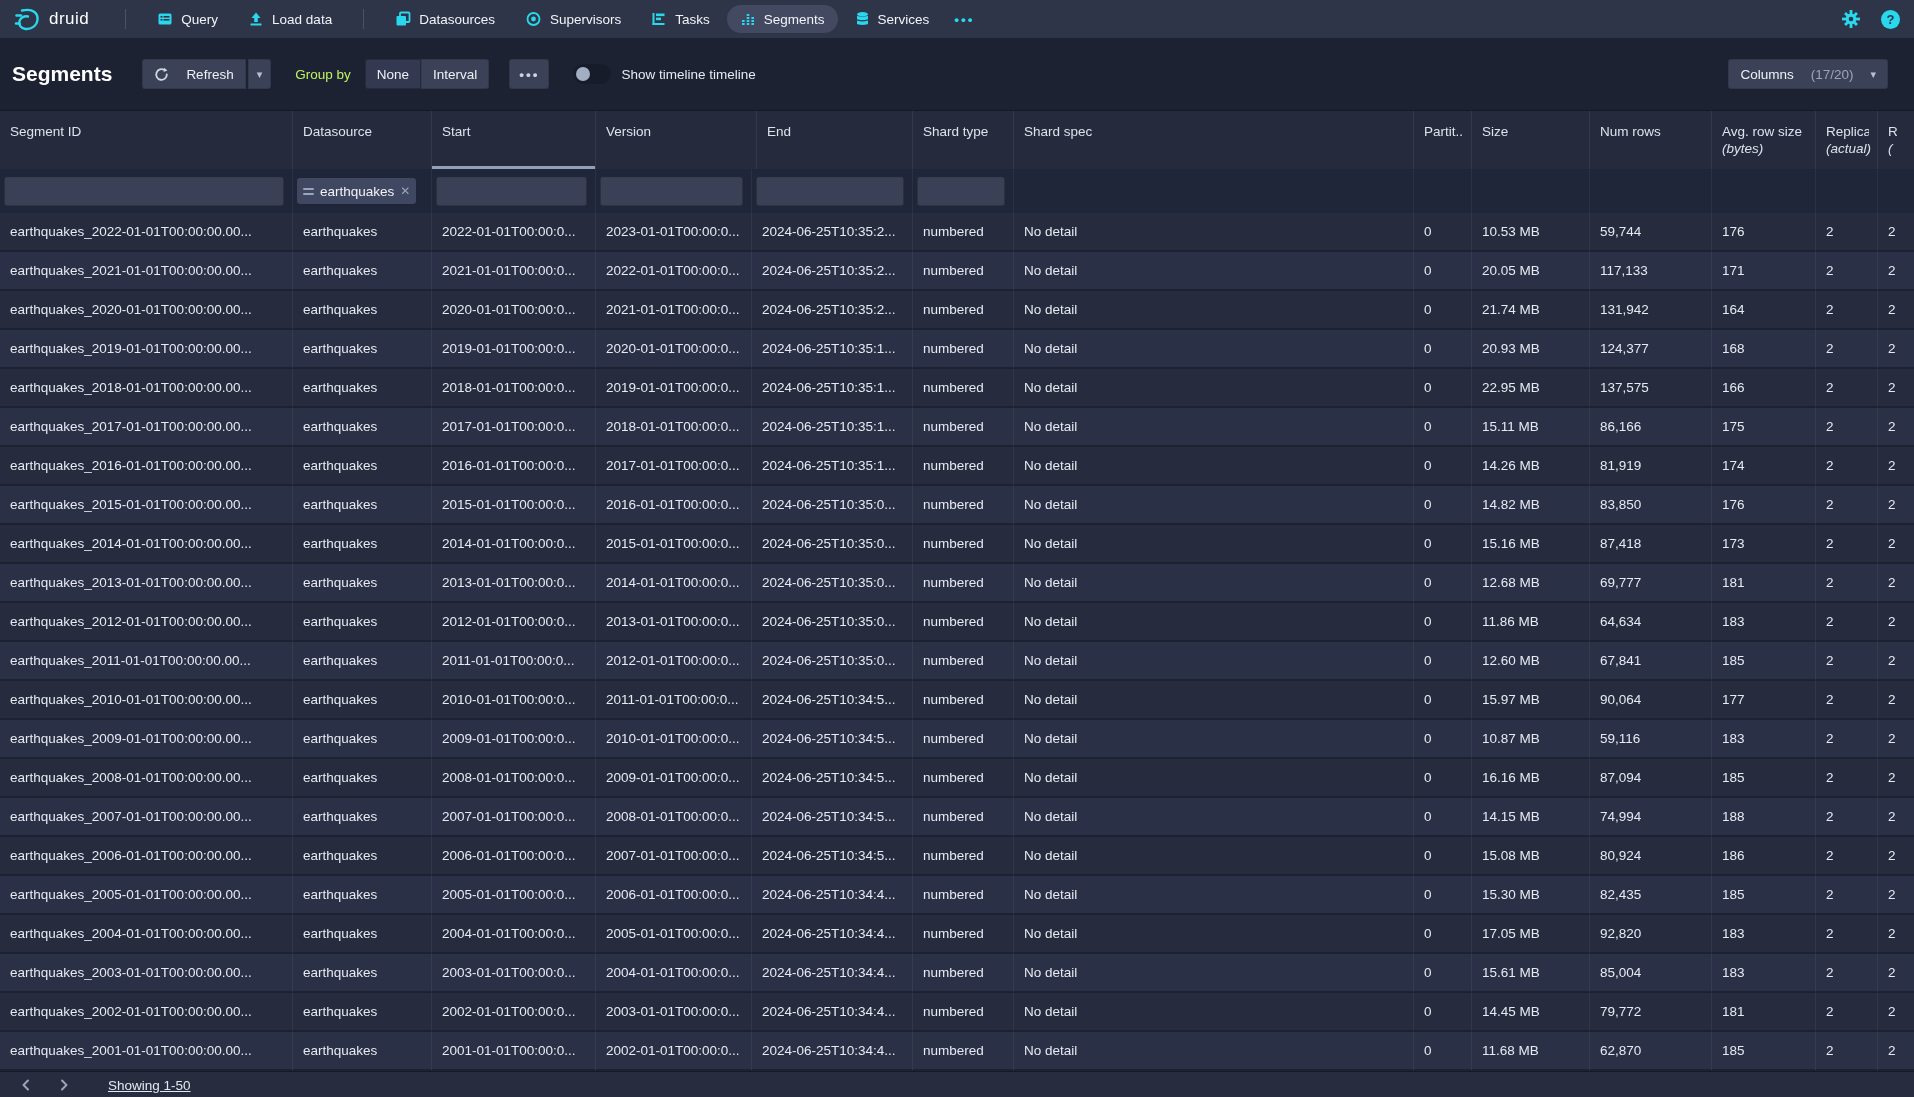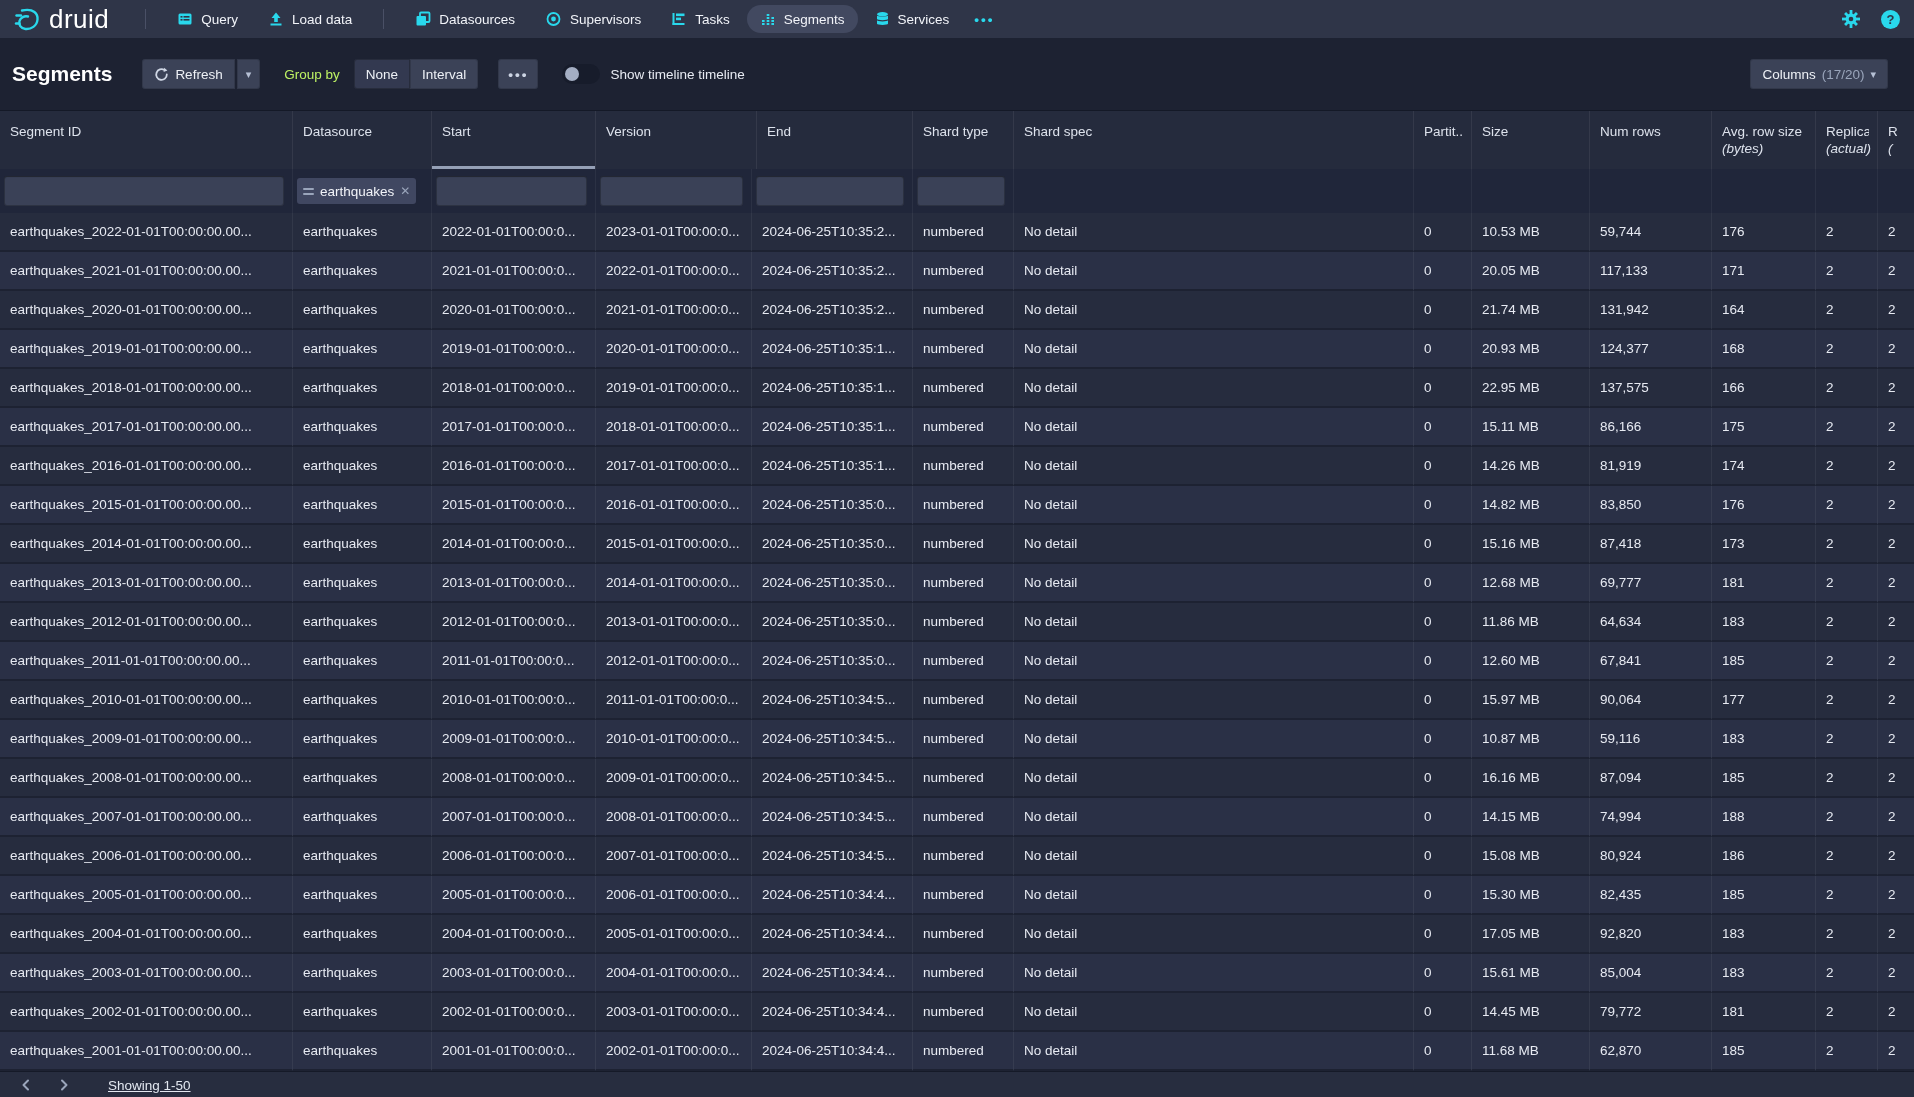--- a/index.html
+++ b/index.html
@@ -8,21 +8,21 @@
     width:1914px; height:1097px; overflow:hidden;
     background:#1d2232; color:#e7eaf2;
     font-family:"Liberation Sans", sans-serif; font-size:13.5px;
   }
   
   .topbar {
     height:38px; background:#2f3548; display:flex; align-items:center;
     padding:0 14px; gap:4px;
   }
   .logo { display:flex; align-items:center; gap:8px; margin-right:18px; cursor:pointer; }
-  .logo-text { color:#ffffff; font-size:26px; letter-spacing:.5px; }
+  .logo-text { color:#ffffff; font-size:17px; letter-spacing:.5px; }
   .nav-divider { width:1px; height:20px; background:#4a5066; margin:0 14px; }
   .nav-item {
     display:flex; align-items:center; gap:8px; padding:6px 13px;
     color:#f2f4f9; cursor:pointer; border-radius:16px; white-space:nowrap;
   }
   .nav-item.active { background:#424960; }
   .nav-item svg { display:block; }
   .nav-more { color:#29d8ec; font-weight:bold; letter-spacing:2px; padding:6px 8px; cursor:pointer; }
   .topbar-spacer { flex:1; }
   .top-icon { margin-left:16px; cursor:pointer; display:flex; align-items:center; }
@@ -30,21 +30,21 @@
     width:19px; height:19px; border-radius:50%; background:#29d8ec;
     color:#2f3548; font-weight:bold; font-size:13px; display:flex;
     align-items:center; justify-content:center;
   }
   
   .controls { height:72px; display:flex; align-items:center; padding:0 12px; gap:10px; }
   .page-title { font-size:21px; font-weight:bold; color:#ffffff; margin-right:20px; }
   .btn {
     background:#3b4257; border:none; color:#eef1f6; font-family:inherit;
     font-size:13.5px; height:30px; padding:0 12px; border-radius:3px;
-    display:inline-flex; align-items:center; gap:6px; cursor:pointer;
+    display:inline-flex; align-items:center; gap:17px; cursor:pointer;
     box-shadow:inset 0 0 0 1px rgba(17,20,24,.2);
   }
   .btn .caret { font-size:11px; color:#b6c0d4; }
   .split { display:inline-flex; gap:2px; }
   .split .btn.main { border-radius:3px 0 0 3px; }
   .split .btn.caret-btn { border-radius:0 3px 3px 0; padding:0 9px; }
   .grp { display:inline-flex; }
   .grp .btn { border-radius:0; }
   .grp .btn:first-child { border-radius:3px 0 0 3px; }
   .grp .btn:last-child { border-radius:0 3px 3px 0; }

